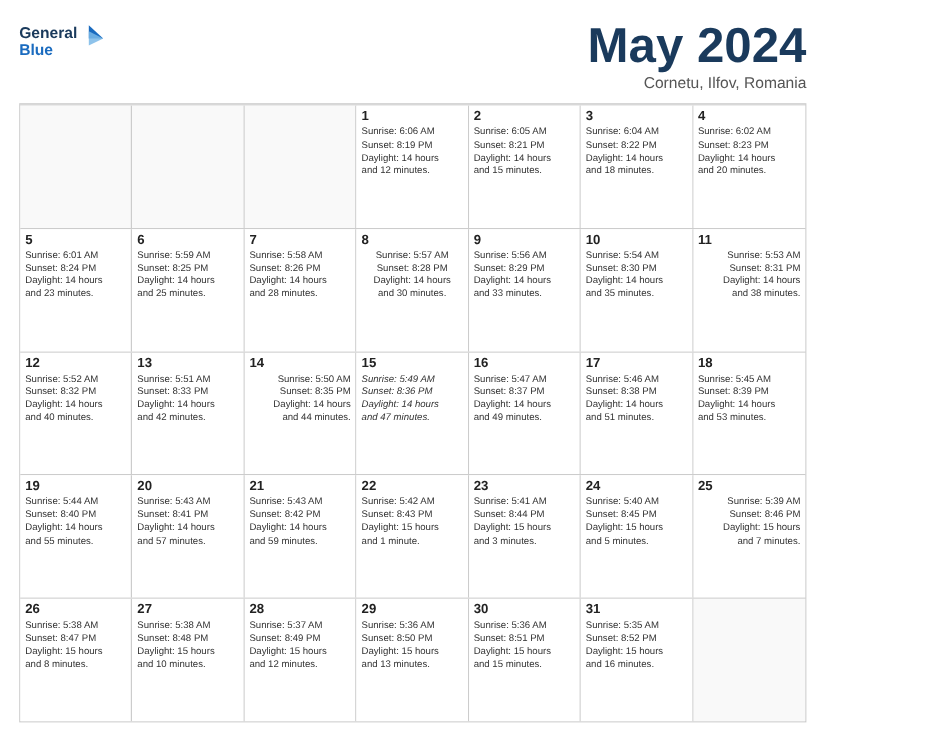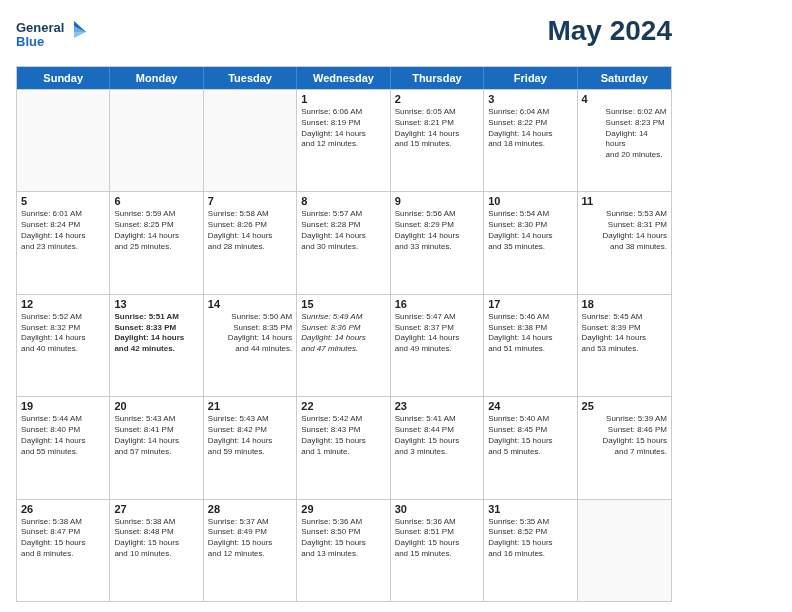--- a/index.html
+++ b/index.html
@@ -25,21 +25,21 @@
     }
     .logo {
       display: flex;
       align-items: center;
       gap: 4px;
     }
     .title-block {
       text-align: right;
     }
     .month-year {
-      font-size: 28px;
+      font-size: 41px;
       font-weight: bold;
       color: #1a3a5c;
       line-height: 1.1;
     }
     .location {
       font-size: 13px;
       color: #555;
     }
     .calendar {
       flex: 1;
@@ -103,33 +103,25 @@
     <div class="logo">
   <svg width="70" height="40" viewBox="0 0 70 40">
     <text x="0" y="16" font-size="13" font-weight="bold" font-family="Arial" fill="#1a3a5c">General</text>
     <text x="0" y="30" font-size="13" font-weight="bold" font-family="Arial" fill="#1a6bbf">Blue</text>
     <polygon points="58,5 70,16 58,16" fill="#1a6bbf"></polygon>
     <polygon points="58,10 70,16 58,22" fill="#7ab8e8" opacity="0.85"></polygon>
   </svg>
 </div>
     <div class="title-block">
       <div class="month-year">May 2024</div>
+      <div class="location">Cornetu, Ilfov, Romania</div>
     </div>
   </div>
 
   <div class="calendar">
-    <div class="cal-header" id="cal-header">
-        <div class="cal-header-cell">Sunday</div>
-        <div class="cal-header-cell">Monday</div>
-        <div class="cal-header-cell">Tuesday</div>
-        <div class="cal-header-cell">Wednesday</div>
-        <div class="cal-header-cell">Thursday</div>
-        <div class="cal-header-cell">Friday</div>
-        <div class="cal-header-cell">Saturday</div>
-      </div>
     <div class="cal-body" id="cal-body">
         <div class="cal-row">
           <div class="cal-cell empty"></div>
           <div class="cal-cell empty"></div>
           <div class="cal-cell empty"></div>
           <div class="cal-cell">
             <div class="day-num">1</div>
             <div class="cell-text" style="white-space: pre-line;">Sunrise: 6:06 AM
 Sunset: 8:19 PM
 Daylight: 14 hours
@@ -144,21 +136,21 @@
           </div>
           <div class="cal-cell">
             <div class="day-num">3</div>
             <div class="cell-text" style="white-space: pre-line;">Sunrise: 6:04 AM
 Sunset: 8:22 PM
 Daylight: 14 hours
 and 18 minutes.</div>
           </div>
           <div class="cal-cell">
             <div class="day-num">4</div>
-            <div class="cell-text" style="white-space: pre-line; margin-left: 24px;">Sunrise: 6:02 AM
+            <div class="cell-text" style="white-space: pre-line;">Sunrise: 6:02 AM
 Sunset: 8:23 PM
 Daylight: 14 hours
 and 20 minutes.</div>
           </div>
         </div>
         <div class="cal-row">
           <div class="cal-cell">
             <div class="day-num">5</div>
             <div class="cell-text" style="white-space: pre-line;">Sunrise: 6:01 AM
 Sunset: 8:24 PM
@@ -174,21 +166,21 @@
           </div>
           <div class="cal-cell">
             <div class="day-num">7</div>
             <div class="cell-text" style="white-space: pre-line;">Sunrise: 5:58 AM
 Sunset: 8:26 PM
 Daylight: 14 hours
 and 28 minutes.</div>
           </div>
           <div class="cal-cell">
             <div class="day-num">8</div>
-            <div class="cell-text" style="white-space: pre-line;">Sunrise: 5:57 AM
+            <div class="cell-text" style="white-space: pre-line; text-align: center;">Sunrise: 5:57 AM
 Sunset: 8:28 PM
 Daylight: 14 hours
 and 30 minutes.</div>
           </div>
           <div class="cal-cell">
             <div class="day-num">9</div>
             <div class="cell-text" style="white-space: pre-line;">Sunrise: 5:56 AM
 Sunset: 8:29 PM
 Daylight: 14 hours
 and 33 minutes.</div>
@@ -211,21 +203,21 @@
         <div class="cal-row">
           <div class="cal-cell">
             <div class="day-num">12</div>
             <div class="cell-text" style="white-space: pre-line;">Sunrise: 5:52 AM
 Sunset: 8:32 PM
 Daylight: 14 hours
 and 40 minutes.</div>
           </div>
           <div class="cal-cell">
             <div class="day-num">13</div>
-            <div class="cell-text" style="white-space: pre-line; font-weight: bold;">Sunrise: 5:51 AM
+            <div class="cell-text" style="white-space: pre-line;">Sunrise: 5:51 AM
 Sunset: 8:33 PM
 Daylight: 14 hours
 and 42 minutes.</div>
           </div>
           <div class="cal-cell">
             <div class="day-num">14</div>
             <div class="cell-text" style="white-space: pre-line; text-align: right;">Sunrise: 5:50 AM
 Sunset: 8:35 PM
 Daylight: 14 hours
 and 44 minutes.</div>

